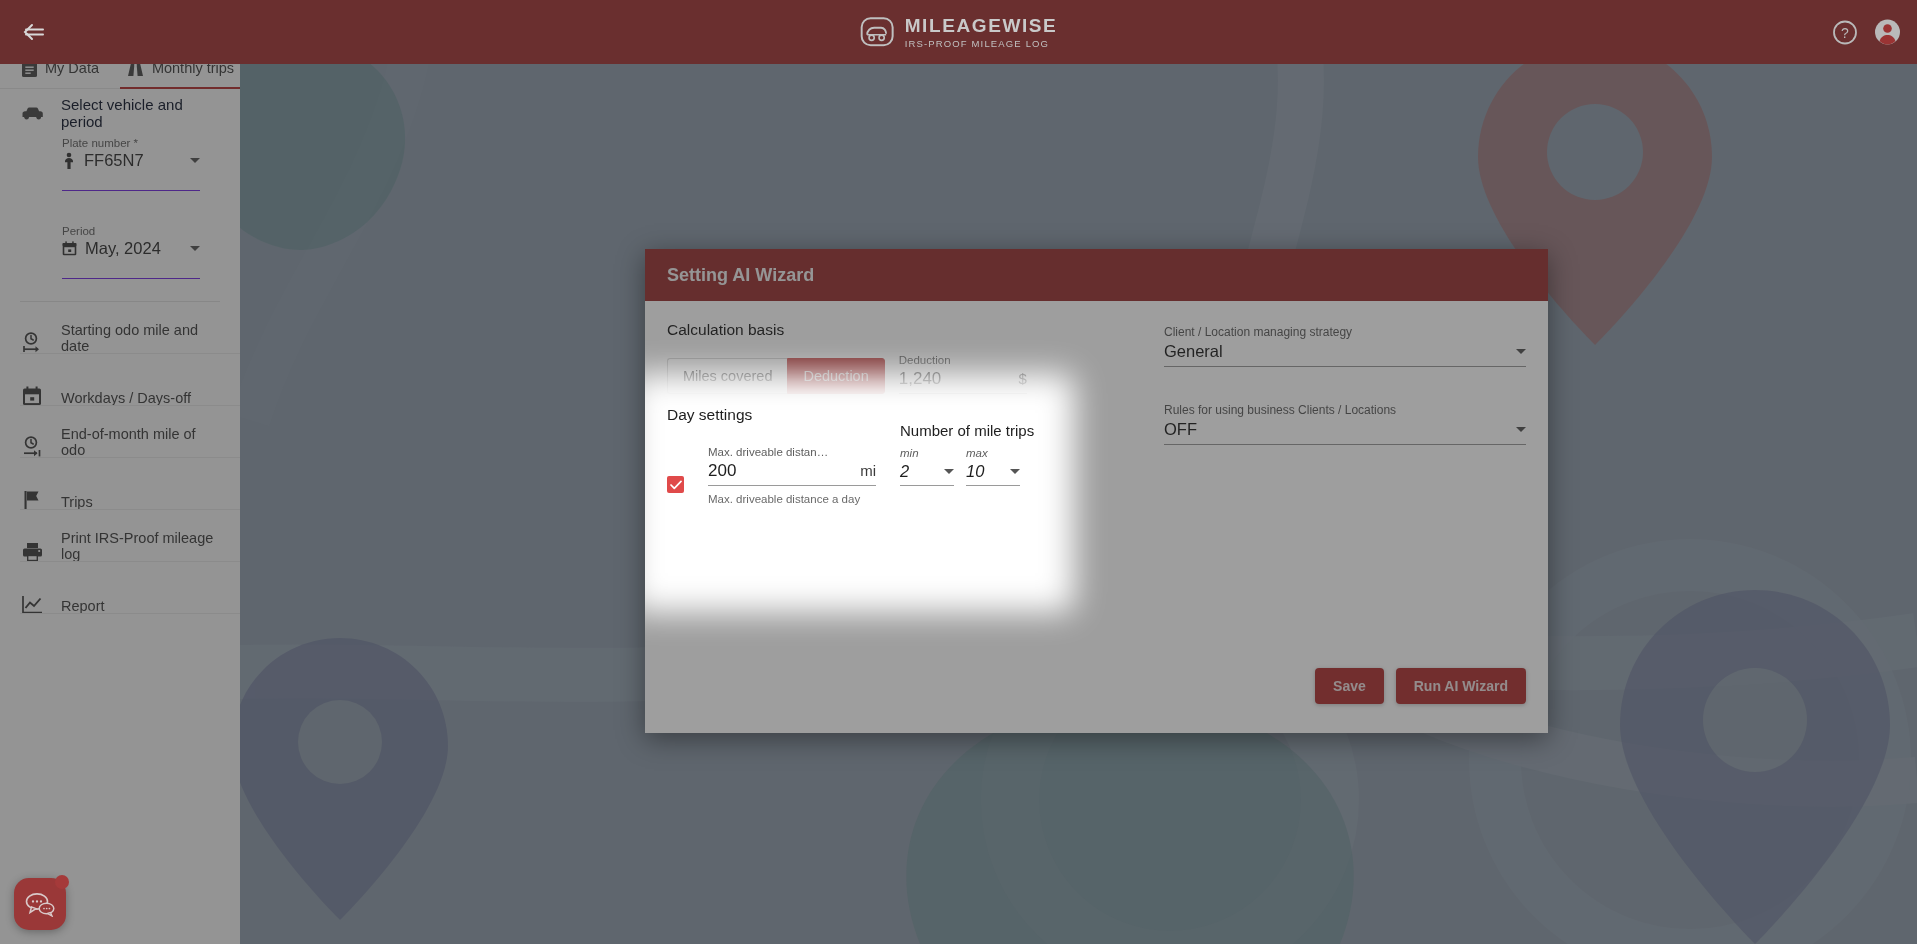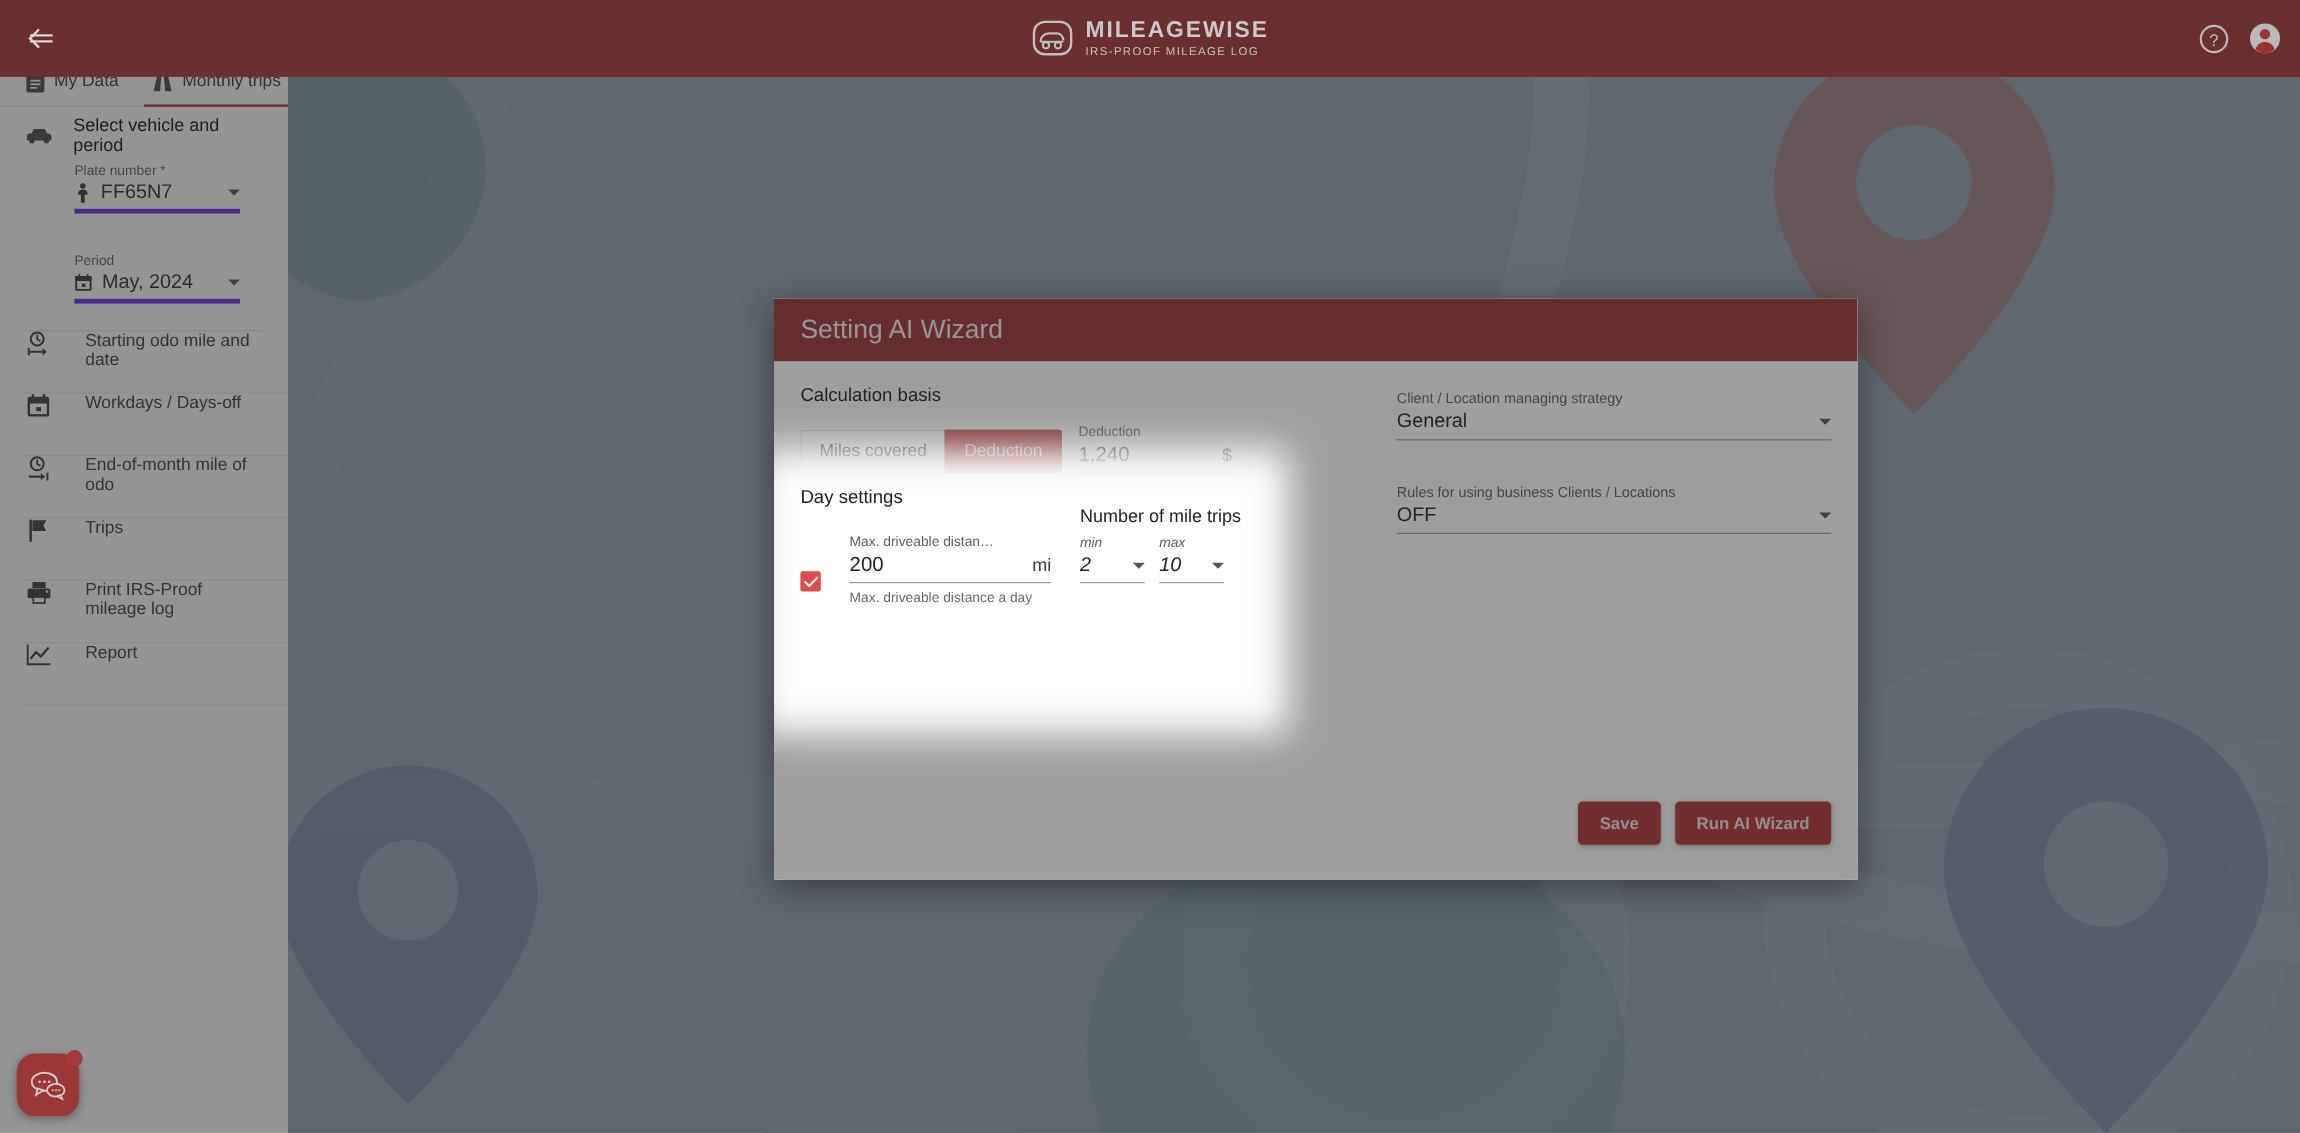--- a/index.html
+++ b/index.html
@@ -89,36 +89,36 @@
     content: ""; position: absolute; bottom: -1px; left: 0; right: 0;
     height: 2.5px; background: #b03030;
   }
   .sb-section {
     display: flex; align-items: center; gap: 17px;
     padding: 0 18px 0 20px; height: 48px;
     font-size: 15px; color: #0f172a; cursor: pointer;
   }
   .sb-field-wrap { padding: 0 40px 0 62px; }
   .sb-field {
-    border-bottom: 4px solid #6d28d9;
-    padding-bottom: 4px; margin-bottom: 4px;
+    border-bottom: 1px solid #6d28d9;
+    padding-bottom: 20px; margin-bottom: 4px;
     cursor: pointer;
   }
   .sb-field-label { font-size: 11.5px; color: #5e5e5e; margin-bottom: 2px; }
   .sb-field-row { display: flex; align-items: center; gap: 8px; }
   .sb-field-value { font-size: 16.5px; color: #303030; flex: 1; }
   .caret {
     width: 0; height: 0;
     border-left: 5px solid transparent;
     border-right: 5px solid transparent;
     border-top: 5.5px solid #555;
   }
   .sb-divider { height: 1px; background: #d6d6d6; margin: 0 20px; }
   .sb-item {
-    display: flex; align-items: flex-start; gap: 27px;
+    display: flex; align-items: flex-end; gap: 17px;
     padding: 0 18px 0 20px; height: 52px;
     font-size: 14.5px; color: #3e3e3e; cursor: pointer;
     position: relative;
   }
   .sb-item::after {
     content: ""; position: absolute; bottom: 0; left: 20px; right: 0;
     height: 1px; background: #dcdcdc;
   }
   .sb-icon { width: 24px; display: flex; justify-content: center; flex: none; }
 
@@ -136,21 +136,21 @@
   #dialog-dim {
     position: absolute; inset: 0;
     background: rgba(40,40,40,0.45);
     z-index: 40; pointer-events: none;
   }
   .dlg-header {
     height: 52px; background: #9a3434;
     display: flex; align-items: center;
     padding: 0 22px;
   }
-  .dlg-title { color: #efefef; font-size: 22px; font-weight: normal; }
+  .dlg-title { color: #efefef; font-size: 18px; font-weight: bold; }
   .dlg-body { flex: 1; padding: 20px 22px 0 22px; position: relative; }
 
   .cols { display: flex; gap: 0; }
   .col-left { width: 455px; flex: none; }
   .col-right { flex: 1; padding-left: 42px; padding-top: 4px; }
 
   .sec-title { font-size: 15.5px; color: #1e1e1e; margin-bottom: 15px; }
 
   .calc-row { display: flex; align-items: flex-end; gap: 14px; }
   .toggle-group { display: flex; height: 36px; }

